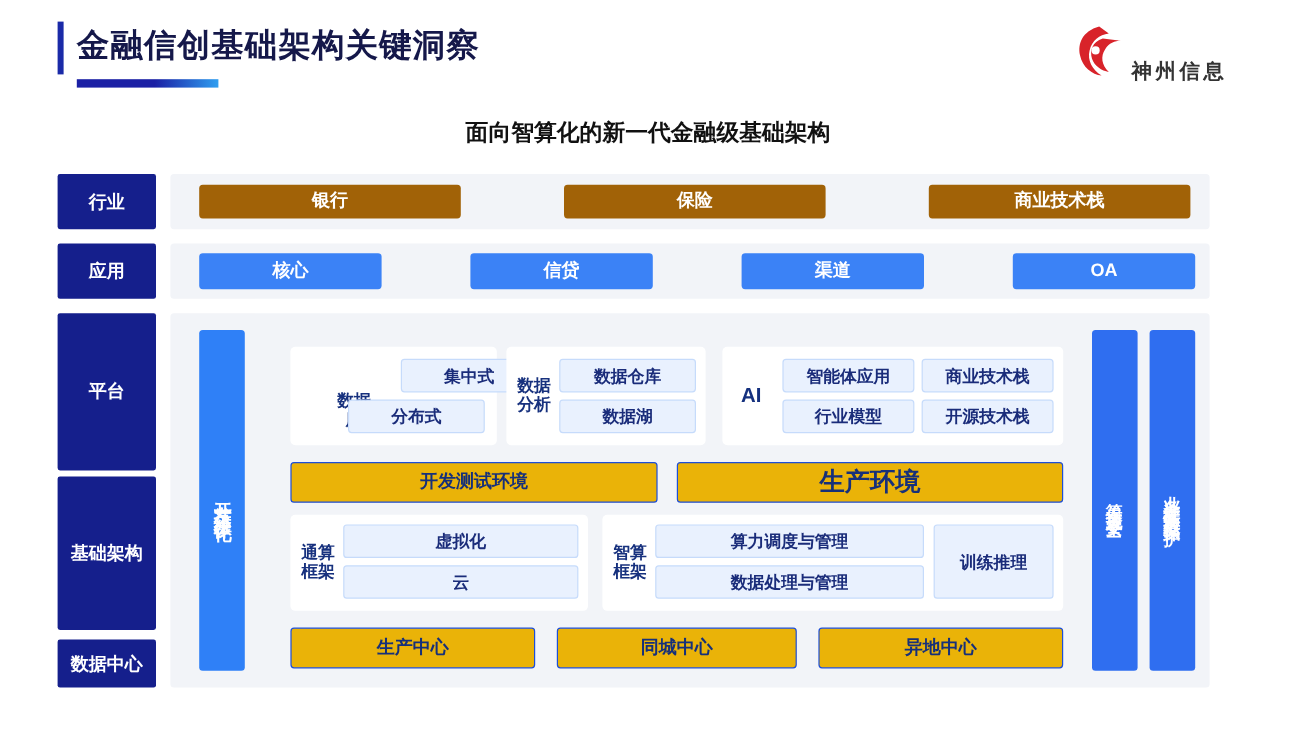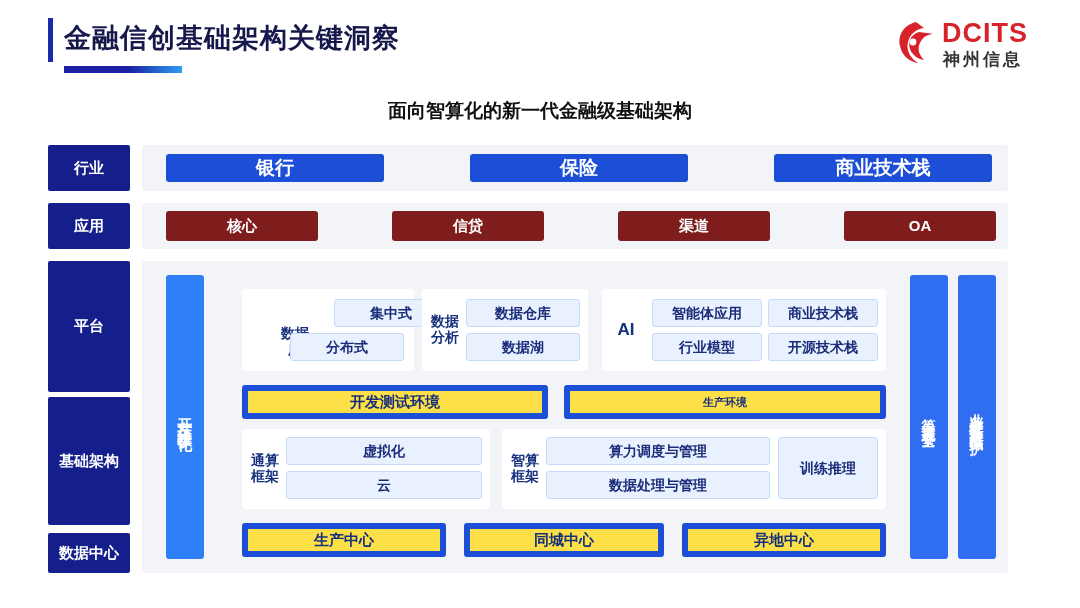--- a/index.html
+++ b/index.html
@@ -109,26 +109,26 @@
     display: flex;
     align-items: center;
     justify-content: center;
     font-weight: bold;
     border-radius: 3px;
     box-sizing: border-box;
     text-align: center;
     line-height: 1.15;
   }
   .blk-deep {
-    background: #1d4ed8;
-    color: #ffffff;
-    font-size: 19px;
+    background: #a16207;
+    color: #ffffff;
+    font-size: 15px;
   }
   .blk-mid {
-    background: #7f1d1d;
+    background: #3b82f6;
     color: #ffffff;
     font-size: 15px;
   }
   .blk-vert {
     background: #2f80f7;
     color: #ffffff;
     font-size: 15px;
     writing-mode: vertical-rl;
     letter-spacing: 3px;
     font-weight: bold;
@@ -141,24 +141,24 @@
     letter-spacing: 3px;
     font-weight: bold;
   }
   .blk-light {
     background: #e9f1fe;
     color: #1a2c7a;
     font-size: 14px;
     border: 1px solid #c6dbfb;
   }
   .blk-white {
-    background: #fde047;
+    background: #eab308;
     color: #16307a;
     font-size: 14px;
-    border: 6px solid #1d4ed8;
+    border: 1px solid #1d4ed8;
     text-align: center;
   }
   .card {
     position: absolute;
     background: #ffffff;
     border-radius: 4px;
     box-sizing: border-box;
   }
   .sublabel {
     position: absolute;
@@ -196,21 +196,20 @@
   <div class="header-accent"></div>
   <div class="header-title">金融信创基础架构关键洞察</div>
   <div class="header-underline"></div>
 
   <div class="logo">
     <svg class="logo-mark" viewBox="0 0 40 44">
       <path d="M20 2 C6 6 2 16 4 26 C6 36 14 42 22 43 C14 38 10 30 12 22 C14 14 20 9 28 8 Z" fill="#d8232a"></path>
       <path d="M23 12 C14 15 12 22 14 29 C16 35 22 39 28 40 C22 34 21 27 25 21 C28 16 33 14 38 14 Z" fill="#d8232a"></path>
       <circle cx="17" cy="22" r="3.4" fill="#ffffff"></circle>
     </svg>
-    <div class="logo-text">DCITS</div>
     <div class="logo-sub">神州信息</div>
   </div>
 </div>
 
 <div class="subtitle">面向智算化的新一代金融级基础架构</div>
 
 <div class="leftlabel" style="left:48px; top:145px; width:82px; height:46px;">行业</div>
 <div class="leftlabel" style="left:48px; top:203px; width:82px; height:46px;">应用</div>
 <div class="leftlabel" style="left:48px; top:261px; width:82px; height:131px;">平台</div>
 <div class="leftlabel" style="left:48px; top:397px; width:82px; height:128px;">基础架构</div>
@@ -250,21 +249,21 @@
 
   <div class="card" style="left:460px; top:28px; width:284px; height:82px;">
     <div class="ai-label" style="left:6px; top:26px; width:36px; height:30px;">AI</div>
     <div class="blk blk-light" style="left:50px; top:10px; width:110px; height:28px;">智能体应用</div>
     <div class="blk blk-light" style="left:166px; top:10px; width:110px; height:28px;">商业技术栈</div>
     <div class="blk blk-light" style="left:50px; top:44px; width:110px; height:28px;">行业模型</div>
     <div class="blk blk-light" style="left:166px; top:44px; width:110px; height:28px;">开源技术栈</div>
   </div>
 
   <div class="blk blk-white" style="left:100px; top:124px; width:306px; height:34px; font-size:15px;">开发测试环境</div>
-  <div class="blk blk-white" style="left:422px; top:124px; width:322px; height:34px; font-size:11px;">生产环境</div>
+  <div class="blk blk-white" style="left:422px; top:124px; width:322px; height:34px; font-size:21px;">生产环境</div>
 
   <div class="card" style="left:100px; top:168px; width:248px; height:80px;">
     <div class="sublabel" style="left:6px; top:8px; width:34px; height:64px;">通算框架</div>
     <div class="blk blk-light" style="left:44px; top:8px; width:196px; height:28px;">虚拟化</div>
     <div class="blk blk-light" style="left:44px; top:42px; width:196px; height:28px;">云</div>
   </div>
 
   <div class="card" style="left:360px; top:168px; width:384px; height:80px;">
     <div class="sublabel" style="left:6px; top:8px; width:34px; height:64px;">智算框架</div>
     <div class="blk blk-light" style="left:44px; top:8px; width:224px; height:28px;">算力调度与管理</div>

